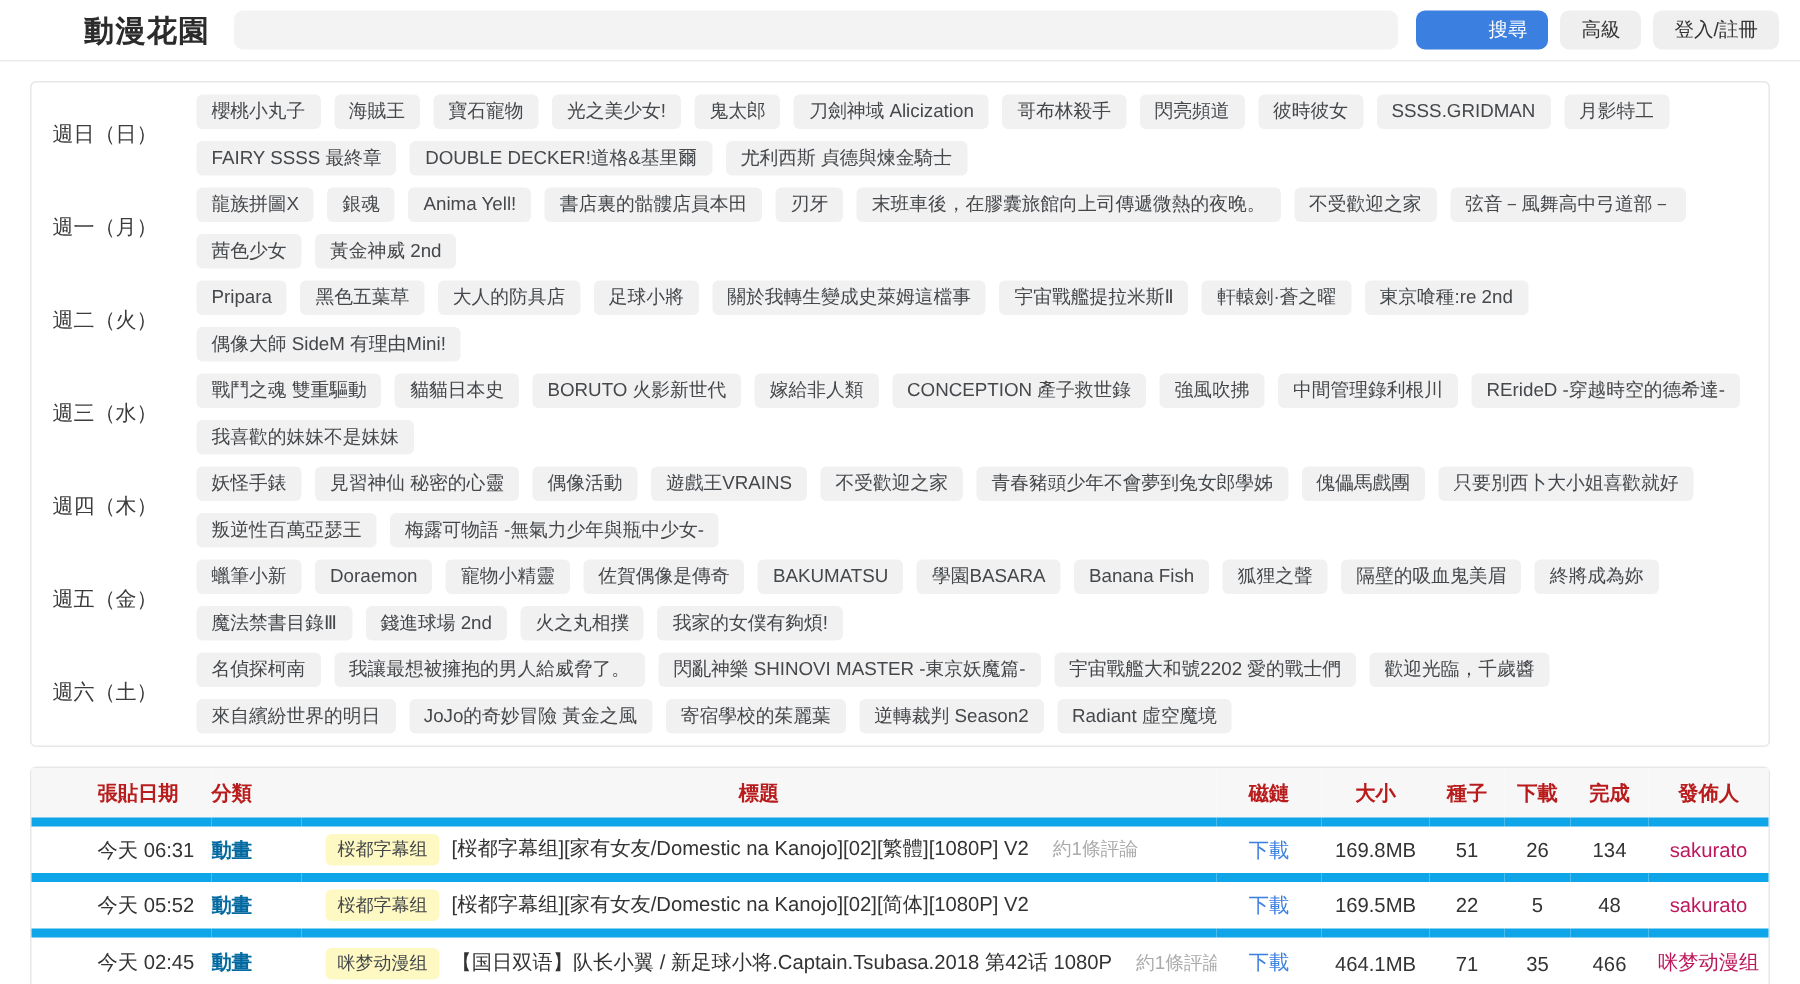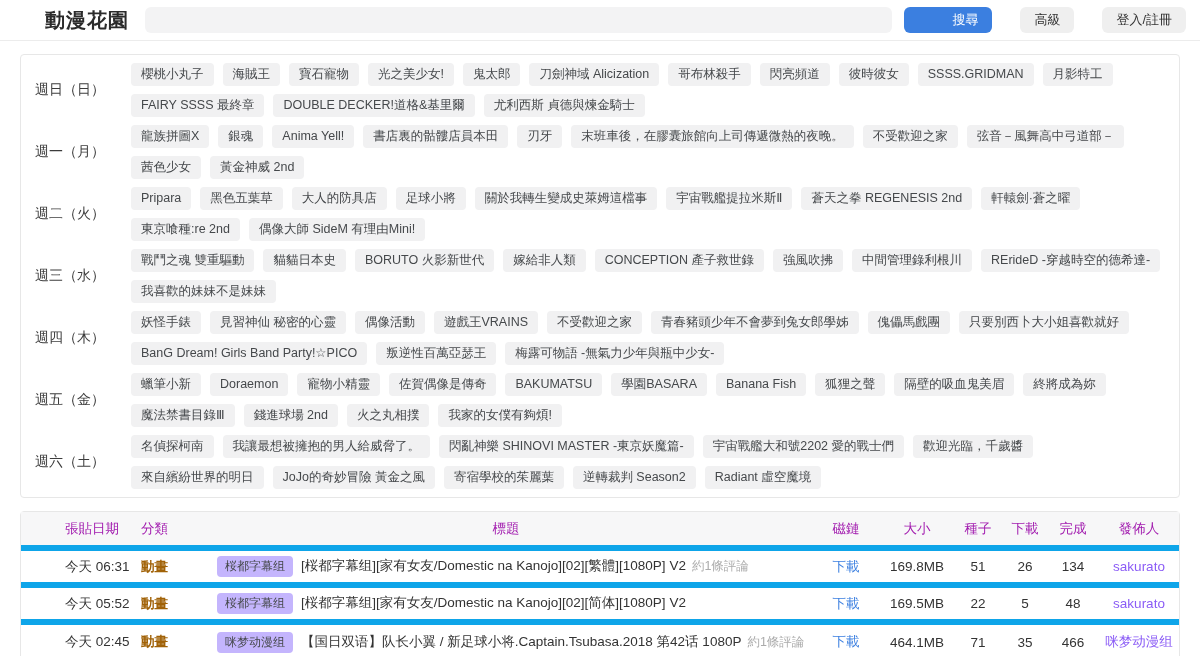--- a/index.html
+++ b/index.html
@@ -2,59 +2,59 @@
 <html><head>
 <meta charset="utf-8">
 <style>
   * { margin:0; padding:0; box-sizing:border-box; }
   html,body { width:1200px; height:656px; overflow:hidden; background:#fff;
     font-family:"Liberation Sans","DejaVu Sans",sans-serif; color:#333; }
 
   
   .topbar { height:41px; display:flex; align-items:center; padding:0 14px 0 45px;
     border-bottom:1px solid #ececec; background:#fff; }
-  .logo { font-size:20px; font-weight:bold; color:#2b2b2b; letter-spacing:1px; flex-shrink:0; }
+  .logo { font-size:20px; font-weight:bold; color:#2b2b2b; letter-spacing:1px; flex-shrink:0;margin-left:11px; }
   .search-input { flex:1; height:26px; margin:0 12px 0 16px; background:#f3f3f4;
     border:none; border-radius:6px; padding:0 12px; font-size:13px; outline:none; color:#333; }
   .btn { height:26px; border:none; border-radius:6px; padding:0 14px; font-size:13px;
     cursor:pointer; flex-shrink:0; font-family:inherit; }
-  .btn + .btn { margin-left:28px; }
+  .btn + .btn { margin-left:8px; }
   .btn-primary { background:#3b7fe0; color:#fff;padding-left:48px; }
   .btn-gray { background:#efefef; color:#333; }
 
   
   .panel { margin:13px 20px 0 20px; border:1px solid #e7e7e7; border-radius:4px; background:#fff; }
 
   
   .sched { padding:4px 0; }
   .sched-row { display:flex; align-items:center; padding:4px 14px; }
   .day-label { width:96px; flex-shrink:0; font-size:14px; color:#3c3c3c; }
   .tags { display:flex; flex-wrap:wrap; gap:8px 9px; align-items:center; }
   .tag { background:#f1f1f2; color:#45484b; font-size:12.5px; line-height:17px;
     padding:3px 10px; border-radius:4px; white-space:nowrap; cursor:pointer; }
 
   
   table { width:100%; border-collapse:collapse; table-layout:fixed; }
   col.c-date{width:120px} col.c-cat{width:60px} col.c-title{width:auto}
   col.c-mag{width:70px} col.c-size{width:72px} col.c-seed{width:50px}
   col.c-dl{width:44px} col.c-done{width:52px} col.c-pub{width:80px}
   thead tr { background:#f7f7f8; }
-  th { height:36px; font-size:13.5px; font-weight:normal; color:#a21caf; text-align:center; }
+  th { height:36px; font-size:13.5px; font-weight:bold; color:#b91c1c; text-align:center; }
   th.l, td.l { text-align:left; }
   th.date-h, td.date-c { padding-left:44px; text-align:left; }
   td { height:37px; font-size:13.5px; text-align:center; border-top:6px solid #0ea5e9;
     white-space:nowrap; overflow:hidden; }
   td.title-c { text-align:left; padding:0 10px 0 16px; }
-  .group-tag { background:#c4b5fd; color:#45484b; font-size:12px; padding:2px 8px;
+  .group-tag { background:#fef9c3; color:#45484b; font-size:12px; padding:2px 8px;
     border-radius:4px; margin-right:8px; cursor:pointer; display:inline-block; }
-  .cat { color:#a16207; font-weight:bold; cursor:pointer; }
+  .cat { color:#0369a1; font-weight:bold; cursor:pointer; }
   .title-link { color:#333; cursor:pointer; }
-  .comments { color:#ababab; font-size:12.5px; margin-left:6px; }
+  .comments { color:#ababab; font-size:12.5px; margin-left:16px; }
   .magnet { color:#3b7fe0; cursor:pointer; }
-  .pub { color:#8b5cf6; cursor:pointer; }
+  .pub { color:#be185d; cursor:pointer; }
 </style>
 </head>
 <body>
 
 <div class="topbar">
   <span class="logo">動漫花園</span>
   <input class="search-input" type="text" placeholder="" style="">
   <button class="btn btn-primary">搜尋</button>
   <button class="btn btn-gray">高級</button>
   <button class="btn btn-gray">登入/註冊</button>
@@ -97,21 +97,20 @@
     </div>
     <div class="sched-row">
       <span class="day-label">週二（火）</span>
       <div class="tags">
         <span class="tag">Pripara</span>
         <span class="tag">黑色五葉草</span>
         <span class="tag">大人的防具店</span>
         <span class="tag">足球小將</span>
         <span class="tag">關於我轉生變成史萊姆這檔事</span>
         <span class="tag">宇宙戰艦提拉米斯Ⅱ</span>
-        <span class="tag">蒼天之拳 REGENESIS 2nd</span>
         <span class="tag">軒轅劍·蒼之曜</span>
         <span class="tag">東京喰種:re 2nd</span>
         <span class="tag">偶像大師 SideM 有理由Mini!</span>
       </div>
     </div>
     <div class="sched-row">
       <span class="day-label">週三（水）</span>
       <div class="tags">
         <span class="tag">戰鬥之魂 雙重驅動</span>
         <span class="tag">貓貓日本史</span>
@@ -128,21 +127,20 @@
       <span class="day-label">週四（木）</span>
       <div class="tags">
         <span class="tag">妖怪手錶</span>
         <span class="tag">見習神仙 秘密的心靈</span>
         <span class="tag">偶像活動</span>
         <span class="tag">遊戲王VRAINS</span>
         <span class="tag">不受歡迎之家</span>
         <span class="tag">青春豬頭少年不會夢到兔女郎學姊</span>
         <span class="tag">傀儡馬戲團</span>
         <span class="tag">只要別西卜大小姐喜歡就好</span>
-        <span class="tag">BanG Dream! Girls Band Party!☆PICO</span>
         <span class="tag">叛逆性百萬亞瑟王</span>
         <span class="tag">梅露可物語 -無氣力少年與瓶中少女-</span>
       </div>
     </div>
     <div class="sched-row">
       <span class="day-label">週五（金）</span>
       <div class="tags">
         <span class="tag">蠟筆小新</span>
         <span class="tag">Doraemon</span>
         <span class="tag">寵物小精靈</span>

